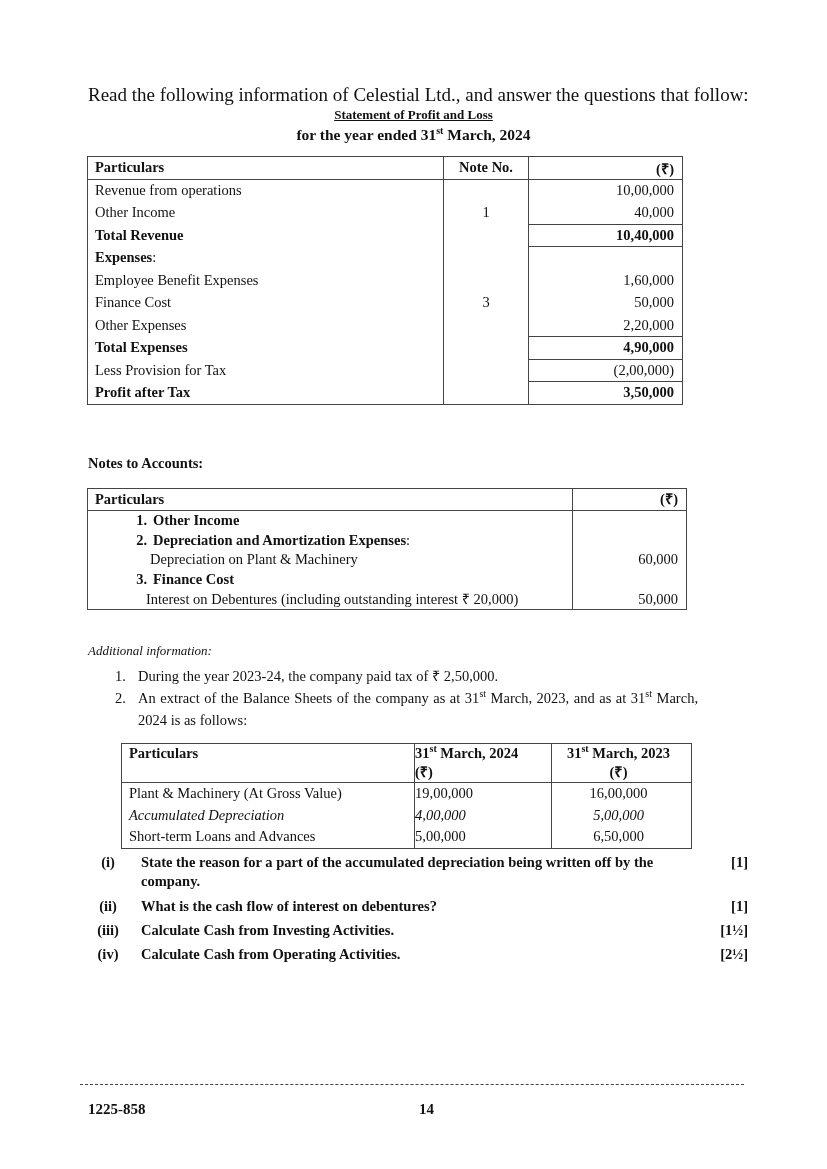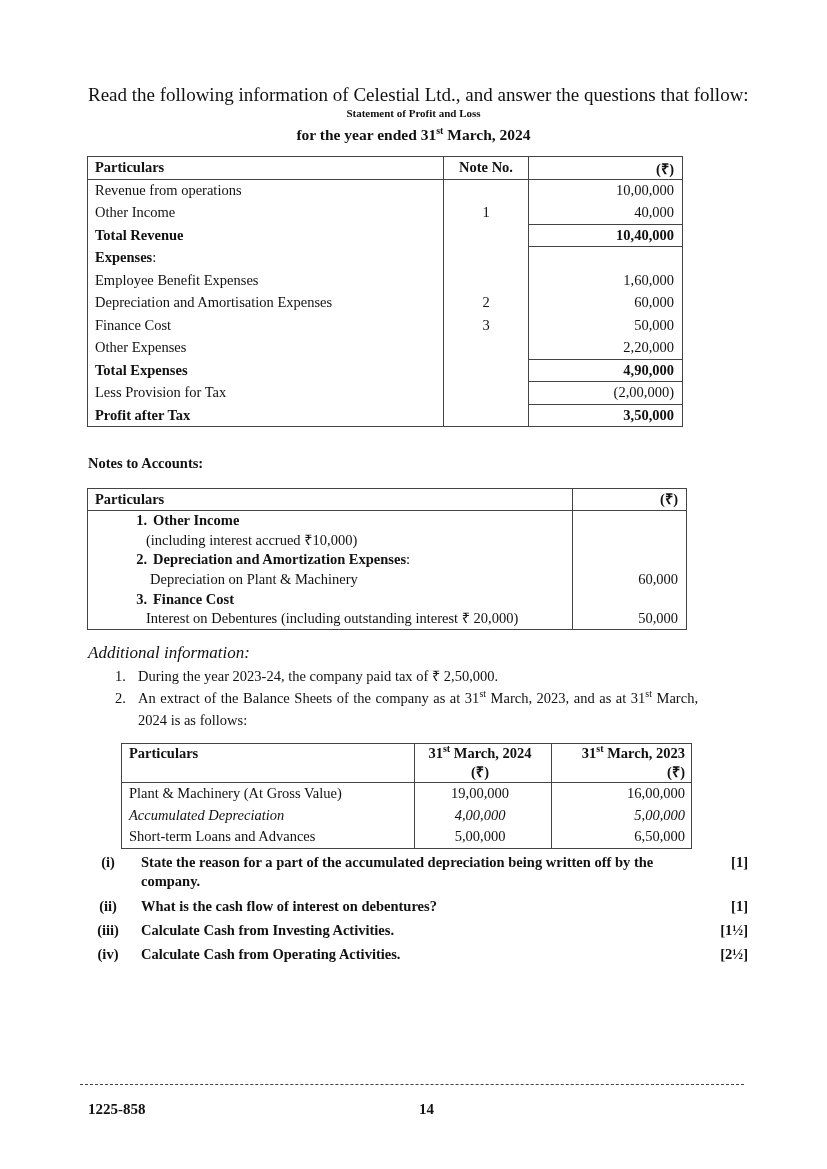--- a/index.html
+++ b/index.html
@@ -1,19 +1,19 @@
 <!DOCTYPE html>
 <html><head>
 <meta charset="utf-8">
 <style>
   html, body { margin: 0; padding: 0; background: #ffffff; }
   body { width: 827px; height: 1169px; position: relative; font-family: "Liberation Serif", serif; color: #111; overflow: hidden; }
   .abs { position: absolute; }
   .intro { left: 88px; top: 84px; font-size: 19px; font-weight: normal; white-space: nowrap; }
-  .title1 { left: 0; width: 827px; top: 107px; text-align: center; font-size: 11px; font-weight: bold; }
+  .title1 { left: 0; width: 827px; top: 107px; text-align: center; font-size: 13px; font-weight: bold; text-decoration: underline; }
   .title2 { left: 0; width: 827px; top: 126px; text-align: center; font-size: 15.5px; font-weight: bold; }
   sup { font-size: 10px; vertical-align: 6px; line-height: 0; }
 
   table { border-collapse: collapse; margin-top: 12px; }
   td, th { padding: 0; }
 
   
   .pl { left: 87px; top: 144px; width: 596px; border: 1px solid #444; font-size: 14.5px; }
   .pl .c1 { width: 348px; border-right: 1px solid #444; padding-left: 7px; }
   .pl .c2 { width: 84px; border-right: 1px solid #444; text-align: center; }
@@ -27,31 +27,31 @@
   .notes-title { left: 88px; top: 455px; font-size: 14.5px; font-weight: bold; }
   .notes { left: 87px; top: 476px; width: 600px; border: 1px solid #444; font-size: 14.5px; }
   .notes td { height: 19.6px; line-height: 19px; }
   .notes .c1 { border-right: 1px solid #444; padding-left: 7px; }
   .notes .c2 { width: 105px; text-align: right; padding-right: 8px; }
   .notes .hdr td { font-weight: bold; border-bottom: 1px solid #444; height: 21px; }
   .notes .num { display: inline-block; width: 26px; text-align: right; margin-left: 26px; margin-right: 6px; font-weight: bold; }
   .notes .sub { padding-left: 58px; }
   .notes .b { font-weight: bold; }
 
-  .addl { left: 88px; top: 643px; font-size: 17px; font-style: italic; }
+  .addl { left: 88px; top: 643px; font-size: 13px; font-style: italic; }
   .ai1 { left: 115px; top: 665px; font-size: 14.5px; }
   .ai2 { left: 115px; top: 687px; width: 584px; font-size: 14.5px; line-height: 22px; }
   .ai1 .n, .ai2 .n { display: inline-block; width: 23px; }
   .ai2 .body { position: absolute; left: 23px; top: 0; width: 560px; text-align: justify; text-align-last: left; }
 
   .bs { left: 121px; top: 731px; width: 571px; border: 1px solid #444; font-size: 14.5px; }
   .bs td { height: 21.5px; }
   .bs .c1 { width: 285px; border-right: 1px solid #444; padding-left: 7px; }
-  .bs .c2 { width: 130px; border-right: 1px solid #444; text-align: center; padding-right: 6px; }
-  .bs .c3 { text-align: right; padding-right: 6px; }
+  .bs .c2 { width: 130px; border-right: 1px solid #444; text-align: left; padding-right: 6px; }
+  .bs .c3 { text-align: center; padding-right: 6px; }
   .bs .hdr td { font-weight: bold; vertical-align: top; height: 38px; border-bottom: 1px solid #444; line-height: 19px; }
   .bs .it { font-style: italic; }
 
   .q { font-size: 14.5px; font-weight: bold; line-height: 19px; }
   .q .qn { position: absolute; left: 0; width: 40px; text-align: center; }
   .q .qt { position: absolute; left: 53px; width: 560px; }
   .q .qm { position: absolute; left: 620px; width: 40px; text-align: right; }
 
   .dash { left: 80px; top: 1084px; width: 664px; height: 0; border-top: 1px dashed #444; }
   .foot-code { left: 88px; top: 1101px; font-size: 15px; font-weight: bold; }
@@ -90,25 +90,20 @@
     <td class="c1"><span class="b" style="font-weight:bold">Expenses</span><span>:</span></td>
     <td class="c2"></td>
     <td class="c3"></td>
   </tr>
   <tr>
     <td class="c1">Employee Benefit Expenses</td>
     <td class="c2"></td>
     <td class="c3">1,60,000</td>
   </tr>
   <tr>
-    <td class="c1">Depreciation and Amortisation Expenses</td>
-    <td class="c2">2</td>
-    <td class="c3">60,000</td>
-  </tr>
-  <tr>
     <td class="c1">Finance Cost</td>
     <td class="c2">3</td>
     <td class="c3">50,000</td>
   </tr>
   <tr>
     <td class="c1">Other Expenses</td>
     <td class="c2"></td>
     <td class="c3">2,20,000</td>
   </tr>
   <tr>
@@ -134,24 +129,20 @@
   <tbody>
       <tr class="hdr">
     <td class="c1">Particulars</td>
     <td class="c2">(₹)</td>
   </tr>
   <tr>
     <td class="c1"><span class="num">1.</span><span class="b">Other Income</span></td>
     <td class="c2"></td>
   </tr>
   <tr>
-    <td class="c1 sub">(including interest accrued ₹10,000)</td>
-    <td class="c2"></td>
-  </tr>
-  <tr>
     <td class="c1"><span class="num">2.</span><span class="b">Depreciation and Amortization Expenses</span><span>:</span></td>
     <td class="c2"></td>
   </tr>
   <tr>
     <td class="c1 sub" style="padding-left:62px">Depreciation on Plant &amp; Machinery</td>
     <td class="c2">60,000</td>
   </tr>
   <tr>
     <td class="c1"><span class="num">3.</span><span class="b">Finance Cost</span></td>
     <td class="c2"></td>

